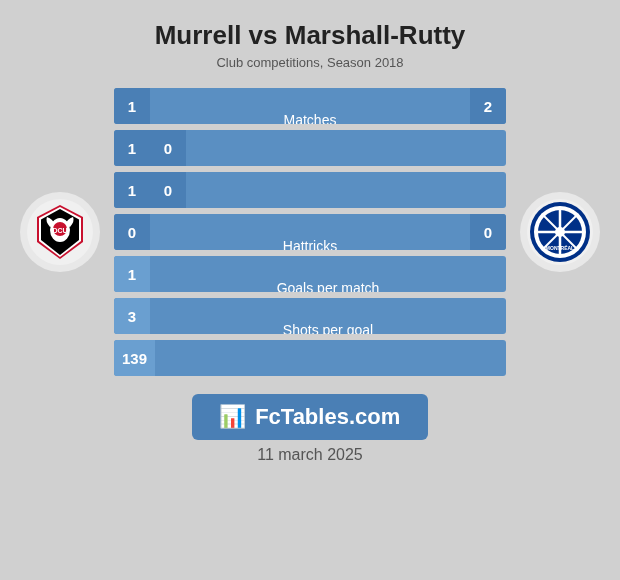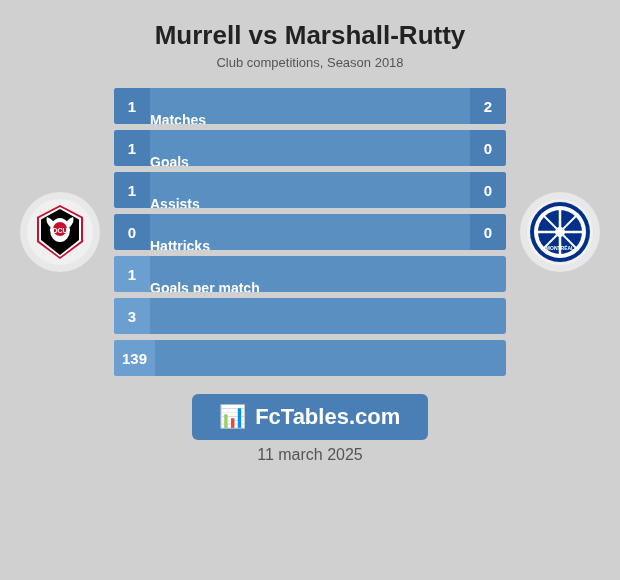--- a/index.html
+++ b/index.html
@@ -96,21 +96,22 @@
       height: 100%;
       display: flex;
       align-items: center;
       justify-content: center;
       padding: 0 8px;
     }
     .stat-label {
       flex: 1;
       color: #fff;
       font-size: 14px;
-      font-weight: bold;
+      font-weight: normal;
+      text-align: center;
       margin-top: 28px;
     }
     .stat-right-val {
       background: #4a7fb5;
       color: #fff;
       font-size: 15px;
       font-weight: bold;
       min-width: 36px;
       height: 100%;
       display: flex;
@@ -180,39 +181,38 @@
     </div>
 
     <div class="stats-col" id="stats-col">
     <div class="stat-row">
           <div class="stat-left-val">1</div>
           <div class="stat-label">Matches</div>
           <div class="stat-right-val">2</div>
         </div>
         <div class="stat-row">
           <div class="stat-left-val">1</div>
-          <div class="stat-label">Goals</div>
           <div class="stat-right-val">0</div>
         </div>
         <div class="stat-row">
           <div class="stat-left-val">1</div>
-          <div class="stat-label">Assists</div>
           <div class="stat-right-val">0</div>
         </div>
         <div class="stat-row">
           <div class="stat-left-val">0</div>
           <div class="stat-label">Hattricks</div>
           <div class="stat-right-val">0</div>
         </div>
         <div class="stat-row single-val">
           <div class="stat-left-val">1</div>
           <div class="stat-label">Goals per match</div>
         </div>
         <div class="stat-row single-val">
           <div class="stat-left-val">3</div>
+          <div class="stat-label">Shots per goal</div>
         </div>
         <div class="stat-row single-val">
           <div class="stat-left-val">139</div>
         </div>
       </div>
 
     <div class="logo-right">
       <div class="logo-circle">
         <svg class="montreal-logo" viewBox="0 0 70 70" xmlns="http://www.w3.org/2000/svg">
           <ellipse cx="35" cy="35" rx="33" ry="33" fill="#f0f0f0"></ellipse>

